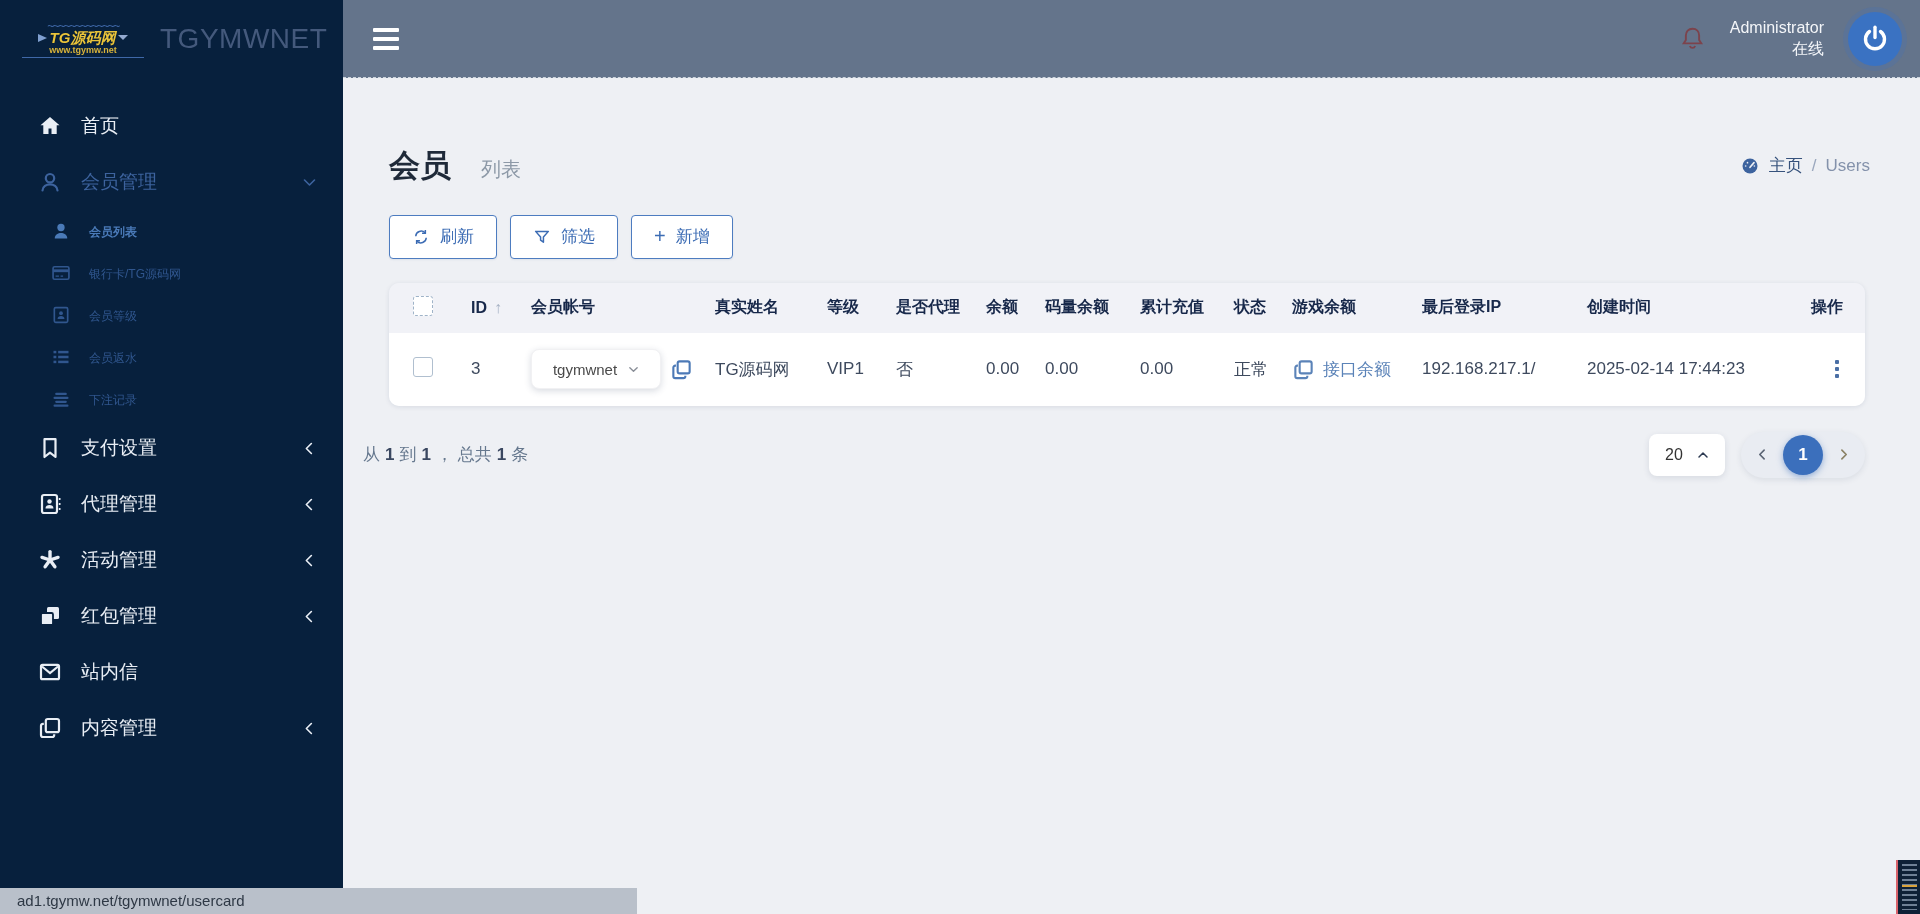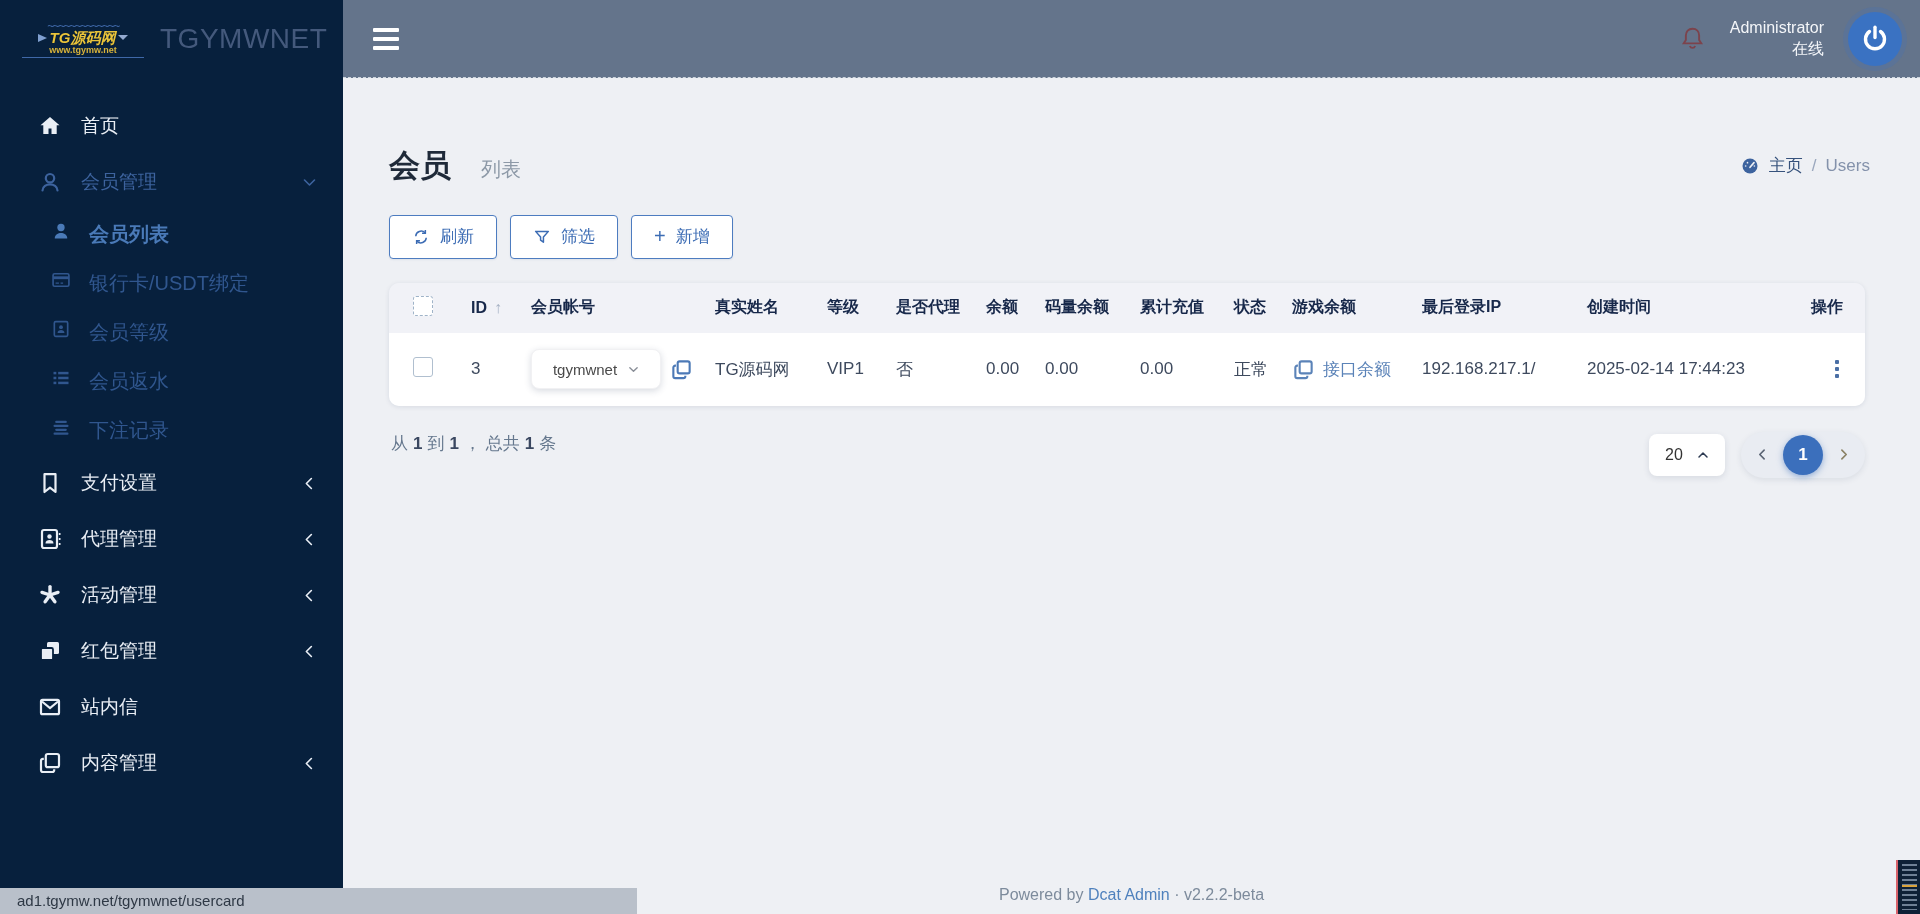--- a/index.html
+++ b/index.html
@@ -24,21 +24,21 @@
   .badge-url { color:#d9b33a; font-size:9px; font-weight:bold; border-bottom:1px solid #3f68a8; padding-bottom:2px; }
   .app-name { color:#44597c; font-size:28px; letter-spacing:.5px; }
 
   .menu { padding-top:20px; }
   .menu-item { display:flex; align-items:center; padding:15px 26px 15px 37px; color:#e9eef5; font-size:19px; cursor:pointer; }
   .menu-item .mi-icon { width:26px; margin-right:18px; display:flex; justify-content:center; color:inherit; }
   .menu-item .mi-icon svg { width:24px; height:24px; }
   .menu-item .chev { margin-left:auto; display:flex; }
   .menu-item .chev svg { width:15px; height:15px; }
   .menu-item.active-parent { color:#3d639e; }
-  .submenu-item { display:flex; align-items:flex-start; padding:11px 26px 11px 50px; color:#30568e; font-size:20px; cursor:pointer; }
+  .submenu-item { display:flex; align-items:flex-end; padding:11px 26px 11px 50px; color:#30568e; font-size:12px; cursor:pointer; }
   .submenu-item .mi-icon { width:22px; margin-right:17px; display:flex; justify-content:center; }
   .submenu-item .mi-icon svg { width:20px; height:20px; }
   .submenu-item.active { color:#4a7ab8; font-weight:bold; }
 
   
   .topbar { position:absolute; left:343px; top:0; right:0; height:78px; background:#64748b;
             display:flex; align-items:center; border-bottom:1px dashed #cfd6de; }
   .hamburger { margin-left:30px; display:flex; flex-direction:column; gap:5px; cursor:pointer; }
   .hamburger i { display:block; width:26px; height:4px; background:#fff; border-radius:1px; }
   .topbar-right { margin-left:auto; display:flex; align-items:center; gap:24px; margin-right:18px; }
@@ -101,21 +101,21 @@
                  gap:11px; font-size:15px; color:#4a4a4a; cursor:pointer; }
   .acct-select .sel-chev { display:flex; color:#8a8f98; }
   .acct-select .sel-chev svg { width:11px; height:11px; }
   .copy-btn { color:#4c79b6; display:flex; cursor:pointer; }
   .copy-btn svg { width:23px; height:23px; }
   .game-link { color:#5b83b8; cursor:pointer; }
   .kebab { display:inline-flex; flex-direction:column; gap:3px; cursor:pointer; padding:4px; }
   .kebab i { width:4px; height:4px; border-radius:1px; background:#4a6fa5; display:block; }
 
   
-  .table-footer { display:flex; padding:26px 55px 0 48px; font-size:17px; color:#66788e; }
+  .table-footer { display:flex; align-items:center; padding:26px 55px 0 20px; font-size:17px; color:#66788e; }
   .summary span { margin-right:5px; }
   .summary b { color:#3a4760; margin-right:5px; }
   .pager-area { margin-left:auto; display:flex; align-items:center; gap:16px; }
   .size-select { width:76px; height:42px; background:#fff; border-radius:8px; box-shadow:0 2px 6px rgba(40,55,90,.12);
                  display:flex; align-items:center; justify-content:center; gap:14px; font-size:16px; color:#333; cursor:pointer; }
   .size-select .sel-chev { display:flex; color:#2c3a52; }
   .size-select .sel-chev svg { width:12px; height:12px; }
   .pager { height:46px; background:#e9ecf2; border-radius:23px; display:flex; align-items:center; padding:0 15px; gap:14px;
            box-shadow:0 2px 6px rgba(40,55,90,.10); }
   .page-arrow { display:flex; cursor:pointer; }
@@ -192,21 +192,21 @@
     </div>
 
     <div class="submenu-item">
       <span class="mi-icon">
         <svg viewBox="0 0 24 24">
             <rect x="2.5" y="4.5" width="19" height="15" rx="1.8" fill="none" stroke="currentColor" stroke-width="2"></rect>
             <rect x="2.5" y="7.6" width="19" height="3.4" fill="currentColor"></rect>
             <path d="M5.5 15.8h4M11.5 15.8h3" stroke="currentColor" stroke-width="1.6"></path>
           </svg>
       </span>
-      <span>银行卡/USDT绑定</span>
+      <span>银行卡/TG源码网</span>
     </div>
 
     <div class="submenu-item">
       <span class="mi-icon">
         <svg viewBox="0 0 24 24">
             <rect x="4" y="3.2" width="16" height="17.6" rx="1.6" fill="none" stroke="currentColor" stroke-width="2"></rect>
             <circle cx="12" cy="9.8" r="2.3" fill="currentColor"></circle>
             <path d="M7.9 16.8c0-2.6 2-3.6 4.1-3.6s4.1 1 4.1 3.6z" fill="currentColor"></path>
           </svg>
       </span>
@@ -501,25 +501,19 @@
         <span class="page-current">1</span>
         <span class="page-arrow page-next">
           <svg viewBox="0 0 24 24">
               <path d="M9 4l8 8-8 8" fill="none" stroke="currentColor" stroke-width="3" stroke-linecap="round" stroke-linejoin="round"></path>
             </svg>
         </span>
       </div>
     </div>
   </div>
 
-  <div class="app-footer">
-    <span>Powered by</span>
-    <span class="footer-link">Dcat Admin</span>
-    <span>·</span>
-    <span>v2.2.2-beta</span>
-  </div>
 </div>
 
 <div class="status-bar">ad1.tgymw.net/tgymwnet/usercard</div>
 <div class="debug-widget">
   <div class="stripes"></div>
   <div class="hl"></div>
 </div>
 
 </body></html>

